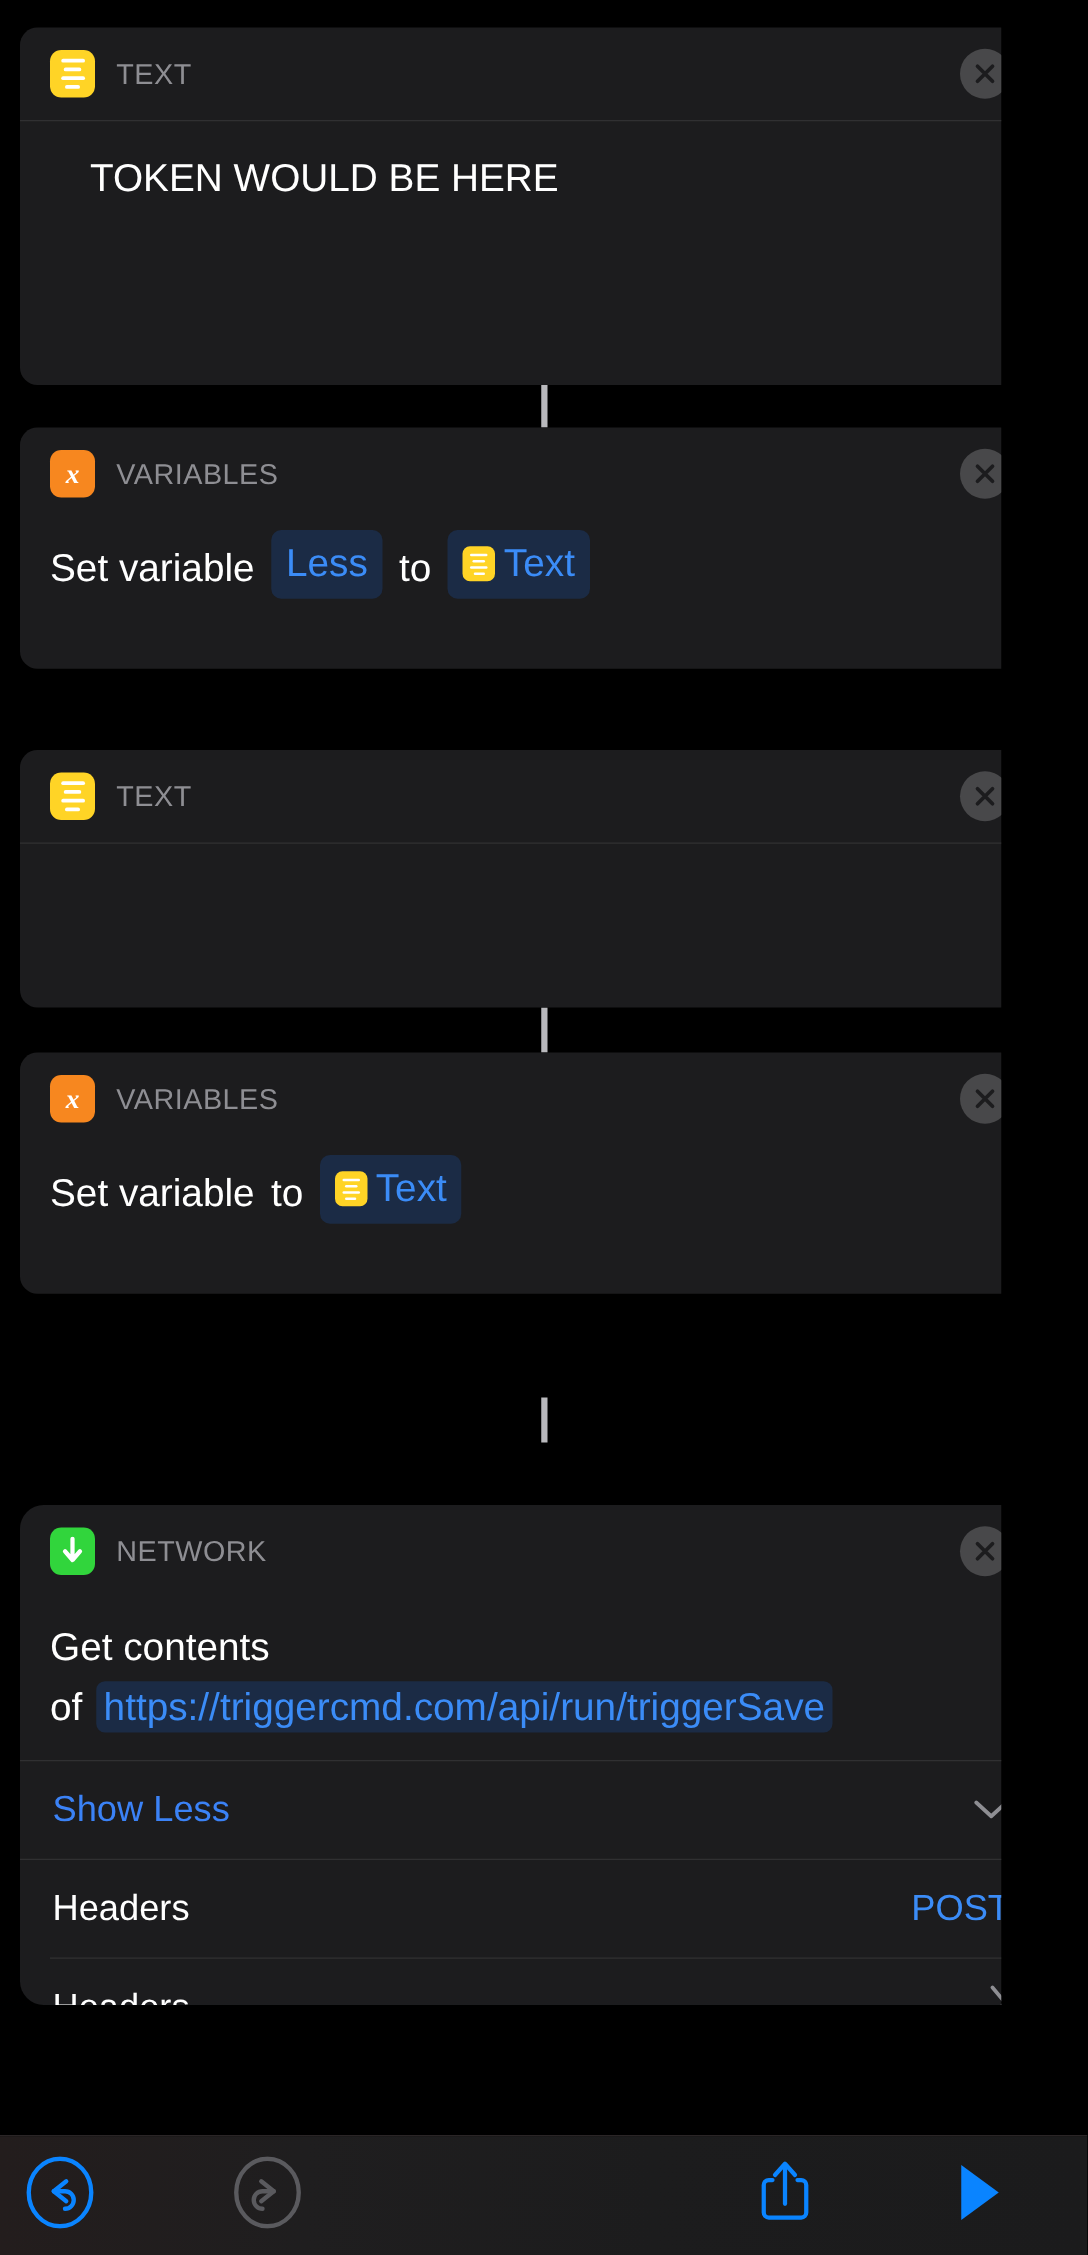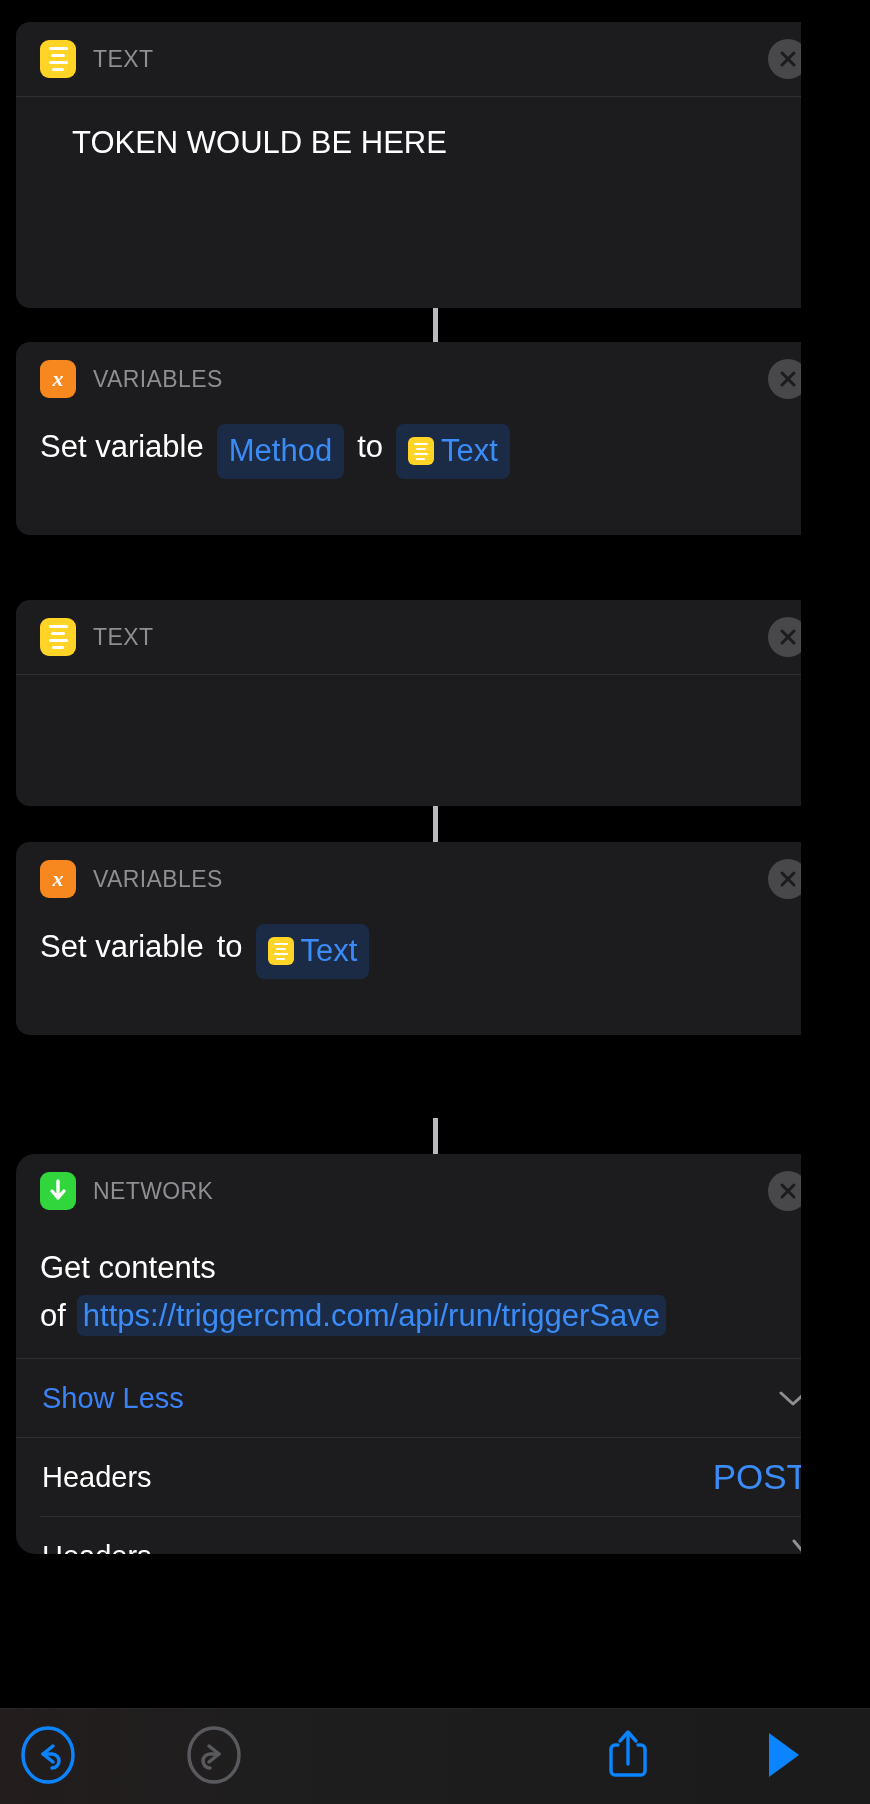--- a/index.html
+++ b/index.html
@@ -130,21 +130,21 @@
   }
 
   
   .sentence {
     padding: 8px 24px 28px 24px;
     color: #ffffff;
     font-size: 31px;
     line-height: 1.5;
     display: flex;
     flex-wrap: wrap;
-    align-items: flex-start;
+    align-items: flex-end;
     gap: 0;
   }
   .sentence .word { margin-right: 13px; font-weight: 500; }
 
   .token {
     display: inline-flex;
     align-items: center;
     background: #1b2b45;
     border-radius: 8px;
     color: #3b8cf7;
@@ -201,21 +201,21 @@
   .param-row {
     display: flex;
     align-items: center;
     justify-content: space-between;
     height: 78px;
     padding: 0 26px;
     color: #ffffff;
     font-size: 29px;
   }
   .param-row .muted { color: #3b82f6; }
-  .param-row .val-blue { color: #3b8cf7; font-size: 35px; }
+  .param-row .val-blue { color: #3b8cf7; font-size: 29px; }
 
   
   .connector {
     position: absolute;
     left: 433px;
     width: 5px;
     background: #b9b9bd;
   }
 
   
@@ -279,21 +279,21 @@
         <div class="cat-label">VARIABLES</div>
         <div class="close-btn">
           <svg width="20" height="20" viewBox="0 0 20 20" aria-hidden="true">
             <path d="M4 4 L16 16 M16 4 L4 16" stroke="#1c1c1e" stroke-width="3" stroke-linecap="round"></path>
           </svg>
         </div>
       </div>
       <div class="sentence">
         <span class="word">Set variable</span>
         <span class="token">
-          <span>Method</span>
+          <span>Less</span>
         </span>
         <span class="word">to</span>
         <span class="token">
           <span class="mini">
               <i></i>
               <i></i>
               <i></i>
               <i></i>
             </span>
           <span>Text</span>
@@ -339,21 +339,21 @@
               <i></i>
               <i></i>
               <i></i>
               <i></i>
             </span>
           <span>Text</span>
         </span>
       </div>
     </div>
 
-    <div class="card" style="top:1154px;height:400px;border-radius:19px;">
+    <div class="card" style="top:1204px;height:400px;border-radius:19px;">
       <div class="card-head">
         <div class="cat-icon net-ic">
           <svg width="20" height="24" viewBox="0 0 20 24" aria-hidden="true">
             <path d="M10 2 L10 17 M4 12 L10 19 L16 12" stroke="#ffffff" stroke-width="3.4" stroke-linecap="round" stroke-linejoin="round" fill="none"></path>
           </svg>
         </div>
         <div class="cat-label">NETWORK</div>
         <div class="close-btn">
           <svg width="20" height="20" viewBox="0 0 20 20" aria-hidden="true">
             <path d="M4 4 L16 16 M16 4 L4 16" stroke="#1c1c1e" stroke-width="3" stroke-linecap="round"></path>

